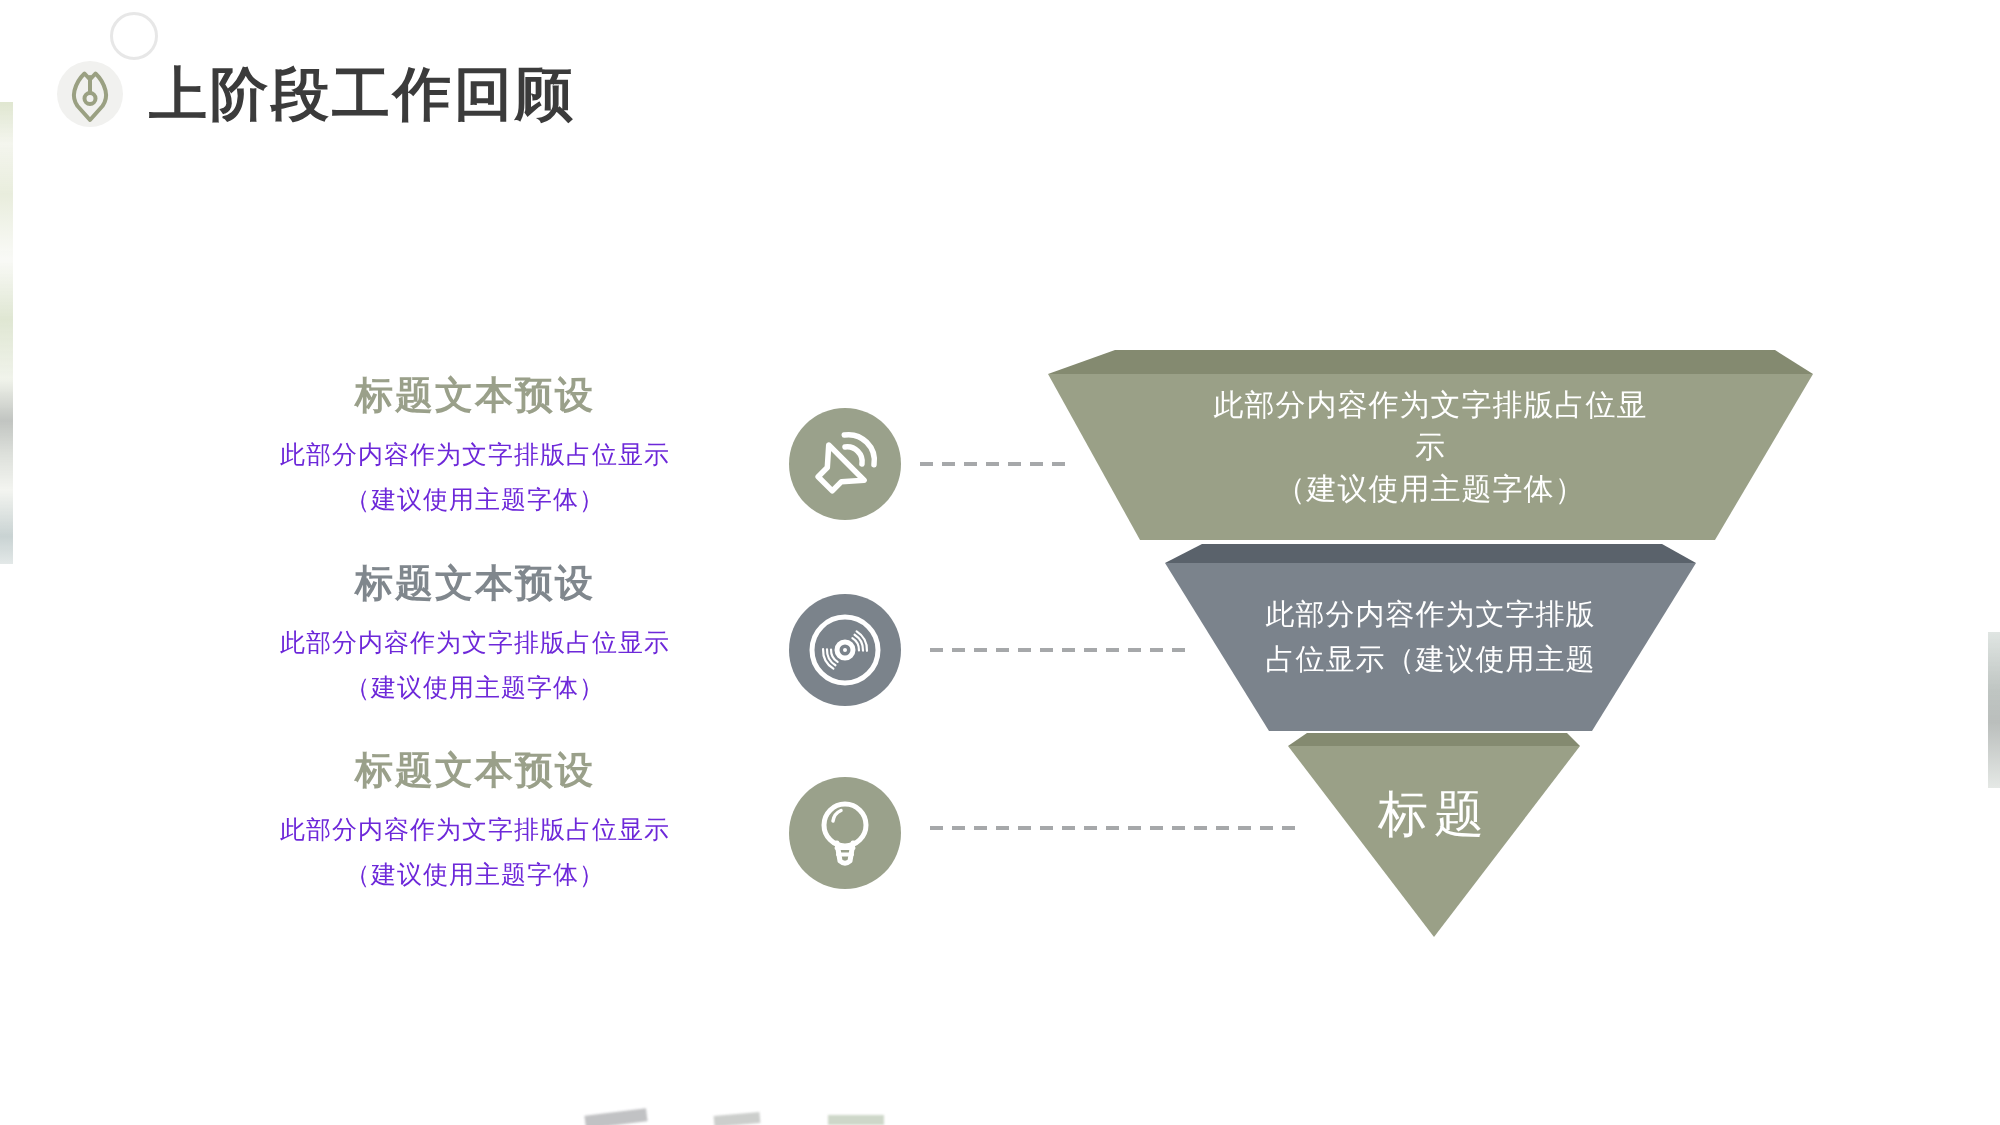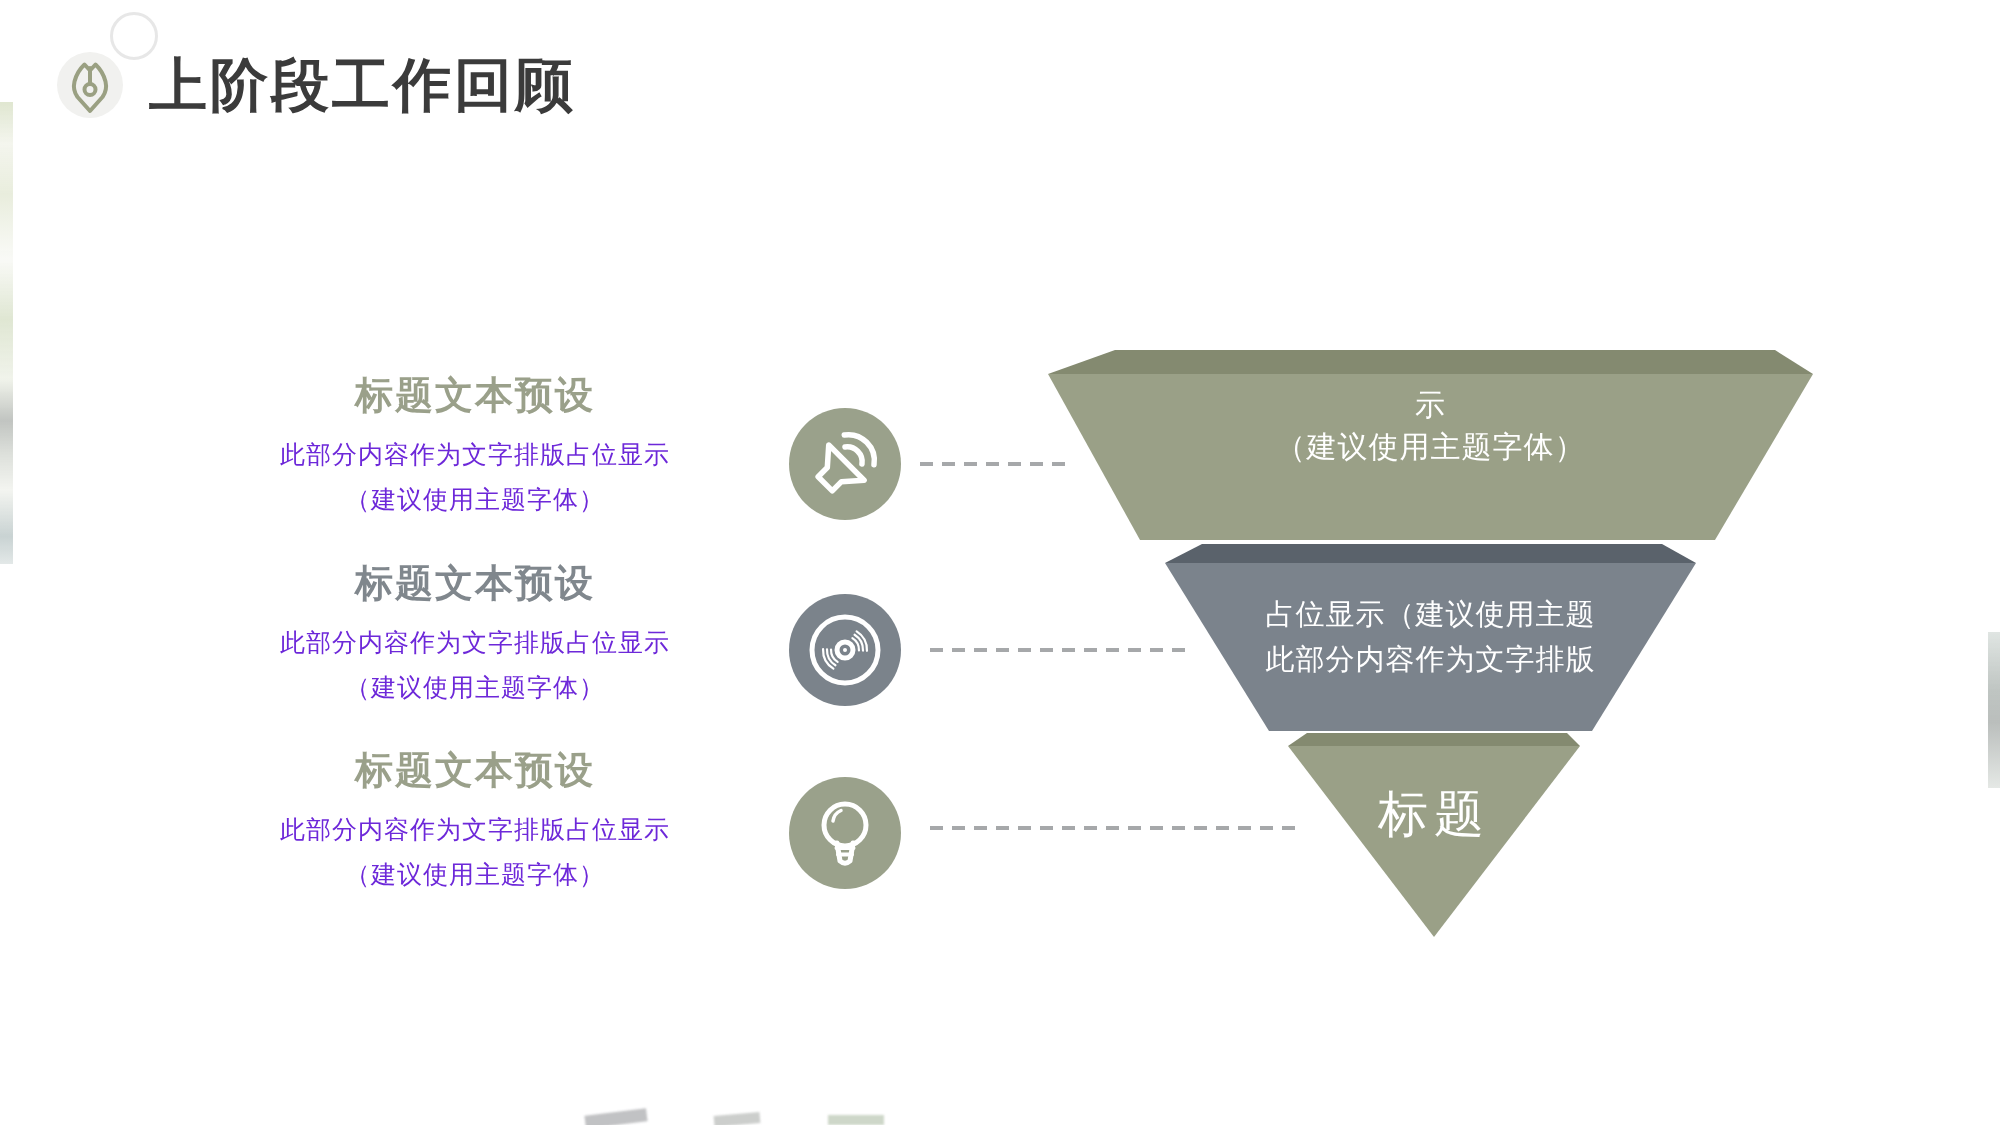--- a/index.html
+++ b/index.html
@@ -29,21 +29,21 @@
   .tex-b1 { left:585px; top:1112px; width:62px; height:13px; transform:rotate(-7deg);
             background:rgba(118,120,124,.45); filter:blur(1px); }
   .tex-b2 { left:714px; top:1114px; width:46px; height:11px; transform:rotate(-5deg);
             background:rgba(128,133,128,.4); filter:blur(1px); }
   .tex-b3 { left:828px; top:1115px; width:56px; height:10px;
             background:rgba(158,176,148,.5); filter:blur(1px); }
   .tex-top-circle { left:110px; top:12px; width:42px; height:42px; border-radius:50%;
             border:3px solid rgba(175,175,175,.3); }
 
   
-  .header { position:absolute; left:57px; top:52px; display:flex; align-items:center;justify-content:space-between; }
+  .header { position:absolute; left:57px; top:61px; display:flex; align-items:center;justify-content:space-between; }
   .header-icon { width:66px; height:66px; flex:0 0 auto; position:relative; z-index:2; }
   .slide-title {
     margin:0 0 0 26px; font-size:58px; font-weight:700; letter-spacing:3px;
     color:#3b3b3b; line-height:66px; white-space:nowrap;
   }
 
   
   .section { position:absolute; left:195px; width:560px; text-align:center; }
   .sec-1 { top:372px; } .sec-2 { top:560px; } .sec-3 { top:747px; }
   .section-title { font-size:38px; font-weight:700; letter-spacing:2px;
@@ -159,26 +159,27 @@
     <polygon points="1048,374 1813,374 1715,540 1140,540" fill="#9AA087"></polygon>
 
     <polygon points="1202,544 1662,544 1696,563 1165,563" fill="#5A626B"></polygon>
     <polygon points="1165,563 1696,563 1592,731 1269,731" fill="#7B838C"></polygon>
 
     <polygon points="1307,733 1567,733 1580,746 1288,746" fill="#848A70"></polygon>
     <polygon points="1288,746 1580,746 1434,937" fill="#9AA087"></polygon>
   </svg>
 
   <div class="funnel-text ft-1">
+    <span>此部分内容作为文字排版占位显</span>
     <span>示</span>
     <span>（建议使用主题字体）</span>
   </div>
 
   <div class="funnel-text ft-2">
+    <span>此部分内容作为文字排版</span>
     <span>占位显示（建议使用主题</span>
-    <span>此部分内容作为文字排版</span>
   </div>
 
   <div class="funnel-text ft-3">
     <span>标题</span>
   </div>
 
 </div>
 
 </body></html>

